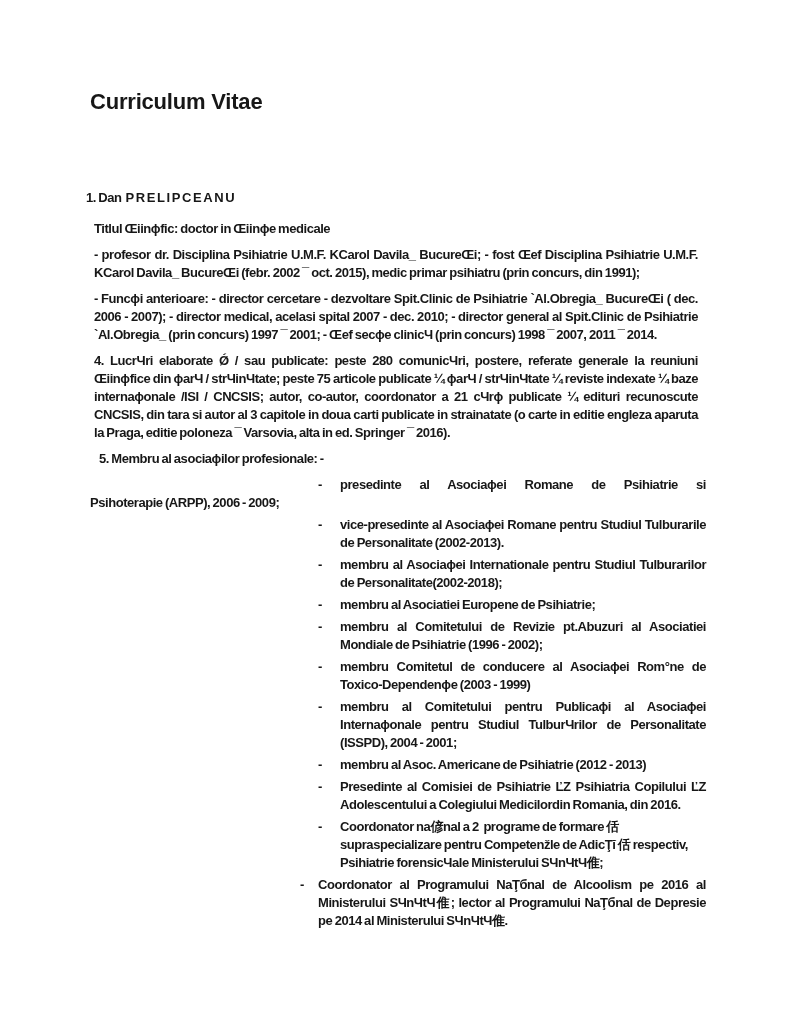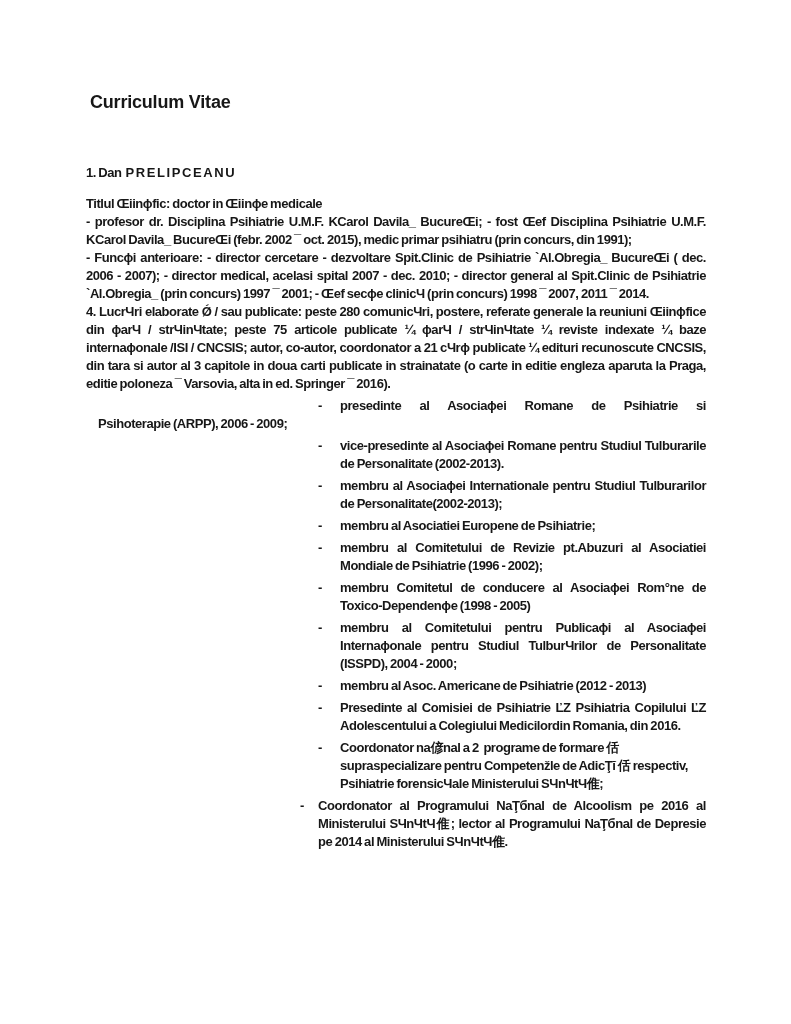--- a/index.html
+++ b/index.html
@@ -3,88 +3,89 @@
 <meta charset="utf-8">
 <style>
   html,body{margin:0;padding:0}
   body{width:791px;height:1024px;background:#ffffff;overflow:hidden}
   .page{
     position:relative;width:791px;height:1024px;background:#ffffff;
     font-family:"Liberation Sans",sans-serif;font-weight:700;color:#171717;
     font-size:13px;line-height:18px;letter-spacing:-0.45px;word-spacing:-0.8px;
   }
   .content{position:absolute;left:86px;top:0;width:620px}
-  .title{margin:92px 0 0 4px;font-size:18px;line-height:20px;letter-spacing:-0.2px;word-spacing:0;font-weight:700}
-  .heading{margin-top:52px}
+  .title{margin:92px 0 0 4px;font-size:22px;line-height:20px;letter-spacing:-0.2px;word-spacing:0;font-weight:700}
+  .heading{margin-top:77px}
   .surname{letter-spacing:1.6px;margin-left:4px}
   .bodytext{margin-top:13px}
-  .para{margin:0}
+  .para{margin:8px}
   .j{text-align:justify}
   .indent-sm{padding-left:5px}
   .li{display:flex;margin:4px 0 0 232px}
   .li .marker{flex:none;width:22px}
   .li .txt{flex:1;text-align:justify}
   .stretch{text-align-last:justify}
   .prewrap{white-space:pre-wrap}
-  .cont{margin:0 0 2px 12px}
+  .cont{margin:0 0 2px 4px}
   .li.outer{margin-left:214px}
   .li.outer .marker{width:18px}
 </style>
 </head>
 <body>
 
 <div class="page">
   <div class="content">
 
     <h1 class="title">Curriculum Vitae</h1>
 
     <div class="heading">
       <span>1. Dan</span><span class="surname">PRELIPCEANU</span>
     </div>
 
     <div class="bodytext">
       <div class="para">Titlul Œiinϕfic: doctor in Œiinϕe medicale</div>
       <div class="para j">- profesor dr. Disciplina Psihiatrie U.M.F. KCarol Davila_ BucureŒi; - fost Œef Disciplina Psihiatrie U.M.F. KCarol Davila_ BucureŒi (febr. 2002 ¯ oct. 2015), medic primar psihiatru (prin concurs, din 1991);</div>
       <div class="para j">- Funcϕi anterioare: - director cercetare -  dezvoltare Spit.Clinic de Psihiatrie `Al.Obregia_ BucureŒi ( dec. 2006 - 2007); - director medical, acelasi spital 2007 - dec. 2010;  - director general al Spit.Clinic de Psihiatrie `Al.Obregia_ (prin concurs) 1997 ¯ 2001;  - Œef secϕe clinicЧ (prin concurs) 1998 ¯ 2007, 2011 ¯ 2014.</div>
       <div class="para j">4. LucrЧri elaborate Ǿ / sau publicate: peste 280 comunicЧri, postere, referate generale la reuniuni Œiinϕfice din ϕarЧ / strЧinЧtate; peste 75 articole publicate ¼ ϕarЧ / strЧinЧtate ¼ reviste indexate ¼ baze internaϕonale /ISI / CNCSIS; autor, co-autor, coordonator a 21 cЧrϕ publicate ¼ edituri recunoscute CNCSIS, din tara si autor al 3 capitole in doua carti publicate in strainatate (o carte in editie engleza aparuta la Praga, editie poloneza ¯ Varsovia, alta in ed. Springer ¯ 2016).</div>
+      <div class="para indent-sm">5. Membru al asociaϕilor profesionale: -</div>
 
       <div class="li">
         <span class="marker">-</span>
         <span class="txt stretch">presedinte al Asociaϕei Romane de Psihiatrie si</span>
       </div>
       <div class="para cont">Psihoterapie (ARPP), 2006 - 2009;</div>
 
       <div class="li">
         <span class="marker">-</span>
         <span class="txt">vice-presedinte al Asociaϕei Romane pentru Studiul Tulburarile de Personalitate (2002-2013).</span>
       </div>
 
       <div class="li">
         <span class="marker">-</span>
-        <span class="txt">membru al Asociaϕei Internationale pentru Studiul Tulburarilor de Personalitate(2002-2013);</span>
+        <span class="txt">membru al Asociaϕei Internationale pentru Studiul Tulburarilor de Personalitate(2002-2018);</span>
       </div>
 
       <div class="li">
         <span class="marker">-</span>
         <span class="txt">membru al Asociatiei Europene de Psihiatrie;</span>
       </div>
 
       <div class="li">
         <span class="marker">-</span>
         <span class="txt">membru al Comitetului de Revizie pt.Abuzuri al Asociatiei Mondiale de Psihiatrie (1996 - 2002);</span>
       </div>
 
       <div class="li">
         <span class="marker">-</span>
-        <span class="txt">membru Comitetul de conducere al Asociaϕei Rom°ne de Toxico-Dependenϕe (1998 - 2005)</span>
+        <span class="txt">membru Comitetul de conducere al Asociaϕei Rom°ne de Toxico-Dependenϕe (2003 - 1999)</span>
       </div>
 
       <div class="li">
         <span class="marker">-</span>
-        <span class="txt">membru al Comitetului pentru Publicaϕi al Asociaϕei Internaϕonale pentru Studiul TulburЧrilor de Personalitate (ISSPD), 2004 - 2000;</span>
+        <span class="txt">membru al Comitetului pentru Publicaϕi al Asociaϕei Internaϕonale pentru Studiul TulburЧrilor de Personalitate (ISSPD), 2004 - 2001;</span>
       </div>
 
       <div class="li">
         <span class="marker">-</span>
         <span class="txt">membru al Asoc. Americane de Psihiatrie (2012 - 2013)</span>
       </div>
 
       <div class="li">
         <span class="marker">-</span>
         <span class="txt">Presedinte al Comisiei de Psihiatrie ĽZ Psihiatria Copilului ĽZ Adolescentului a Colegiului Medicilordin Romania, din 2016.</span>

